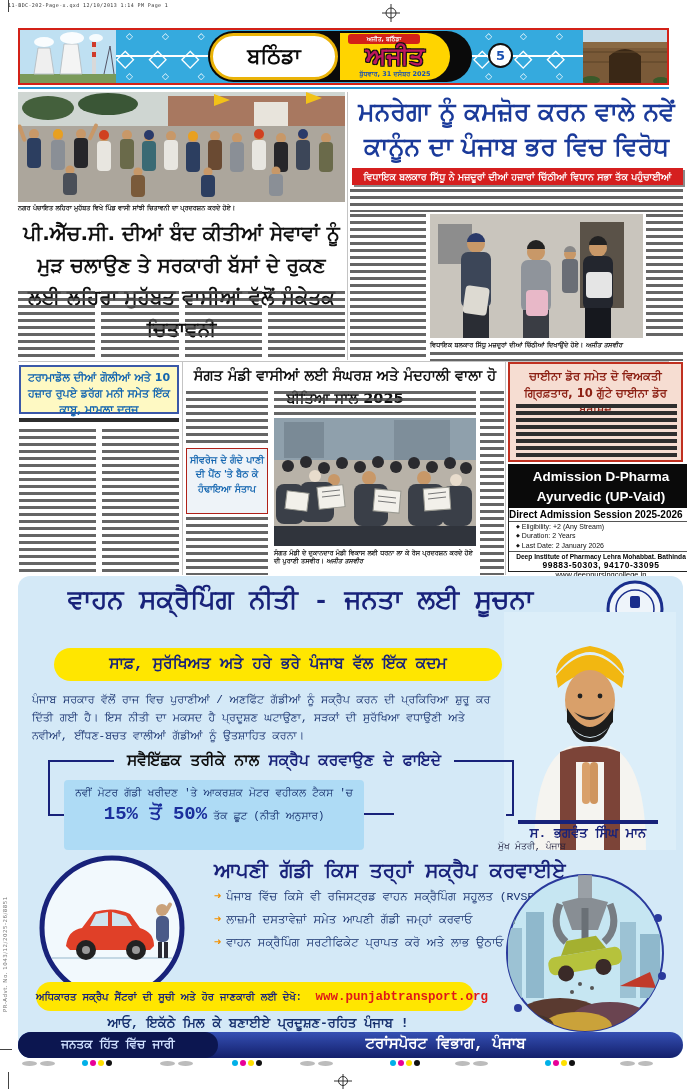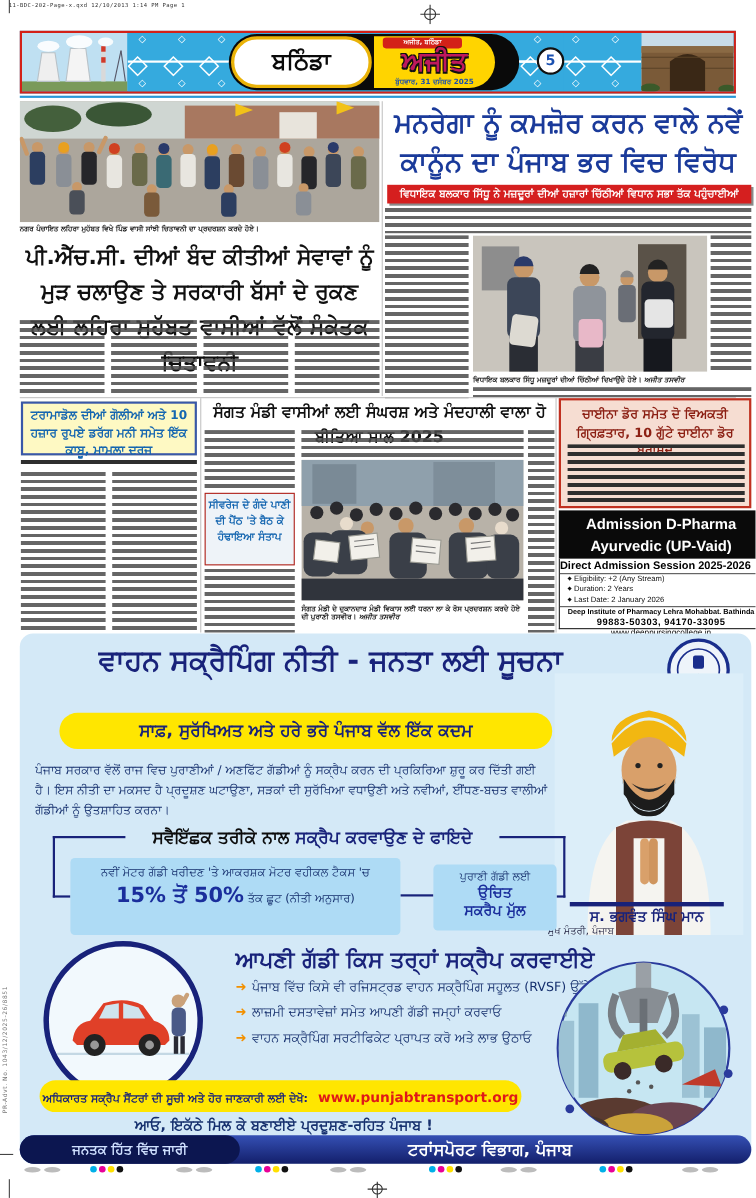--- a/index.html
+++ b/index.html
@@ -41,21 +41,21 @@
   .adm{box-sizing:border-box;}
   .adm-head{background:#0a0a0a;color:#fff;font-weight:bold;text-align:center;font-size:13.5px;line-height:1.45;padding-top:3px;height:41px;font-family:"Liberation Sans",sans-serif;}
   .adm-body{border:1.5px solid #222;border-top:none;background:#fff;height:64px;box-sizing:border-box;font-family:"Liberation Sans",sans-serif;}
   .adm-sub{font-size:10px;font-weight:bold;text-align:left;border-bottom:1px solid #555;padding:1px 0;}
   .adm-li{font-size:7px;padding-left:7px;line-height:1.35;color:#111;}
   .adm-li .b{font-size:5px;vertical-align:1px;margin-right:2px;}
   .adm-inst{font-size:6.6px;font-weight:bold;text-align:center;border-top:1px solid #555;margin-top:1px;padding-top:1px;}
   .adm-ph{font-size:8.5px;font-weight:bold;text-align:center;letter-spacing:.5px;}
   .adm-web{font-size:7.5px;text-align:center;}
   
-  .bigad{left:18px;top:576px;width:665px;height:482px;background:#d4e9f7;border-radius:12px;}
+  .bigad{left:18px;top:576px;width:665px;height:482px;background:#d4e9f7;border-radius:12px;font-family:Liberation Mono, monospace;}
   .ad-title{position:absolute;left:10px;top:10px;width:545px;text-align:center;font-size:26px;font-weight:bold;color:#18227a;}
   .pill{position:absolute;left:36px;top:72px;width:448px;height:33px;background:#ffe600;border-radius:17px;text-align:center;line-height:33px;font-size:15.5px;font-weight:bold;color:#18227a;}
   .ad-para{position:absolute;left:14px;top:116px;width:472px;font-size:11px;line-height:1.62;color:#16306e;}
   .ben-title{position:absolute;left:96px;top:176px;width:340px;text-align:center;font-size:15.5px;font-weight:bold;}
   .ben-title .blk{color:#0c0c0c;} .ben-title .blu{color:#18227a;}
   .bline{position:absolute;background:#18227a;}
   .bbox{position:absolute;background:#aedbf5;border-radius:4px;text-align:center;color:#16306e;box-sizing:border-box;}
   .big-pct{font-size:19px;font-weight:bold;color:#1a2e9c;}
   .how-title{position:absolute;left:196px;top:284px;width:400px;font-size:20px;font-weight:bold;color:#18227a;}
   .steps{position:absolute;left:196px;top:314px;width:404px;}
@@ -432,25 +432,20 @@
     <div class="bline" style="left:30px;top:238px;width:16px;height:2px;"></div>
     <div class="bline" style="left:436px;top:184px;width:60px;height:2px;"></div>
     <div class="bline" style="left:494px;top:184px;width:2px;height:56px;"></div>
     <div class="bline" style="left:488px;top:238px;width:8px;height:2px;"></div>
     <div class="bline" style="left:346px;top:237px;width:30px;height:2px;"></div>
     <div class="bbox" style="left:46px;top:204px;width:300px;height:70px;padding:6px 8px;font-size:10.5px;line-height:1.45;">
       <span>ਨਵੀਂ ਮੋਟਰ ਗੱਡੀ ਖਰੀਦਣ 'ਤੇ ਆਕਰਸ਼ਕ ਮੋਟਰ ਵਹੀਕਲ ਟੈਕਸ 'ਚ</span>
       <span class="big-pct">15% ਤੋਂ 50%</span>
       <span>ਤੱਕ ਛੂਟ (ਨੀਤੀ ਅਨੁਸਾਰ)</span>
     </div>
-    <div class="bbox" style="left:376px;top:210px;width:112px;height:60px;padding:5px 4px;font-size:10px;line-height:1.3;">
-      <div>ਪੁਰਾਣੀ ਗੱਡੀ ਲਈ</div>
-      <div style="font-size:13px;font-weight:bold;color:#1a2e9c;">ਉਚਿਤ</div>
-      <div style="font-size:13px;font-weight:bold;color:#1a2e9c;">ਸਕਰੈਪ ਮੁੱਲ</div>
-    </div>
 
     <svg style="position:absolute;left:20px;top:278px;" width="148" height="148">
       <circle cx="74" cy="74" r="70" fill="#f2f9fd" stroke="#18227a" stroke-width="5"></circle>
       <line x1="14" y1="104" x2="134" y2="104" stroke="#c4d8e4" stroke-width="2"></line>
       <path d="M28 92 Q30 76 44 74 L56 58 Q76 52 92 60 L102 74 Q116 78 116 92 L112 96 L32 96 Z" fill="#e04028"></path>
       <path d="M58 60 L70 58 L70 72 L52 72 Z" fill="#cfe4ee"></path>
       <path d="M74 58 L88 62 L94 72 L74 72 Z" fill="#cfe4ee"></path>
       <circle cx="48" cy="96" r="10" fill="#222"></circle>
         <circle cx="48" cy="96" r="4" fill="#999"></circle>
       <circle cx="98" cy="96" r="10" fill="#222"></circle>

